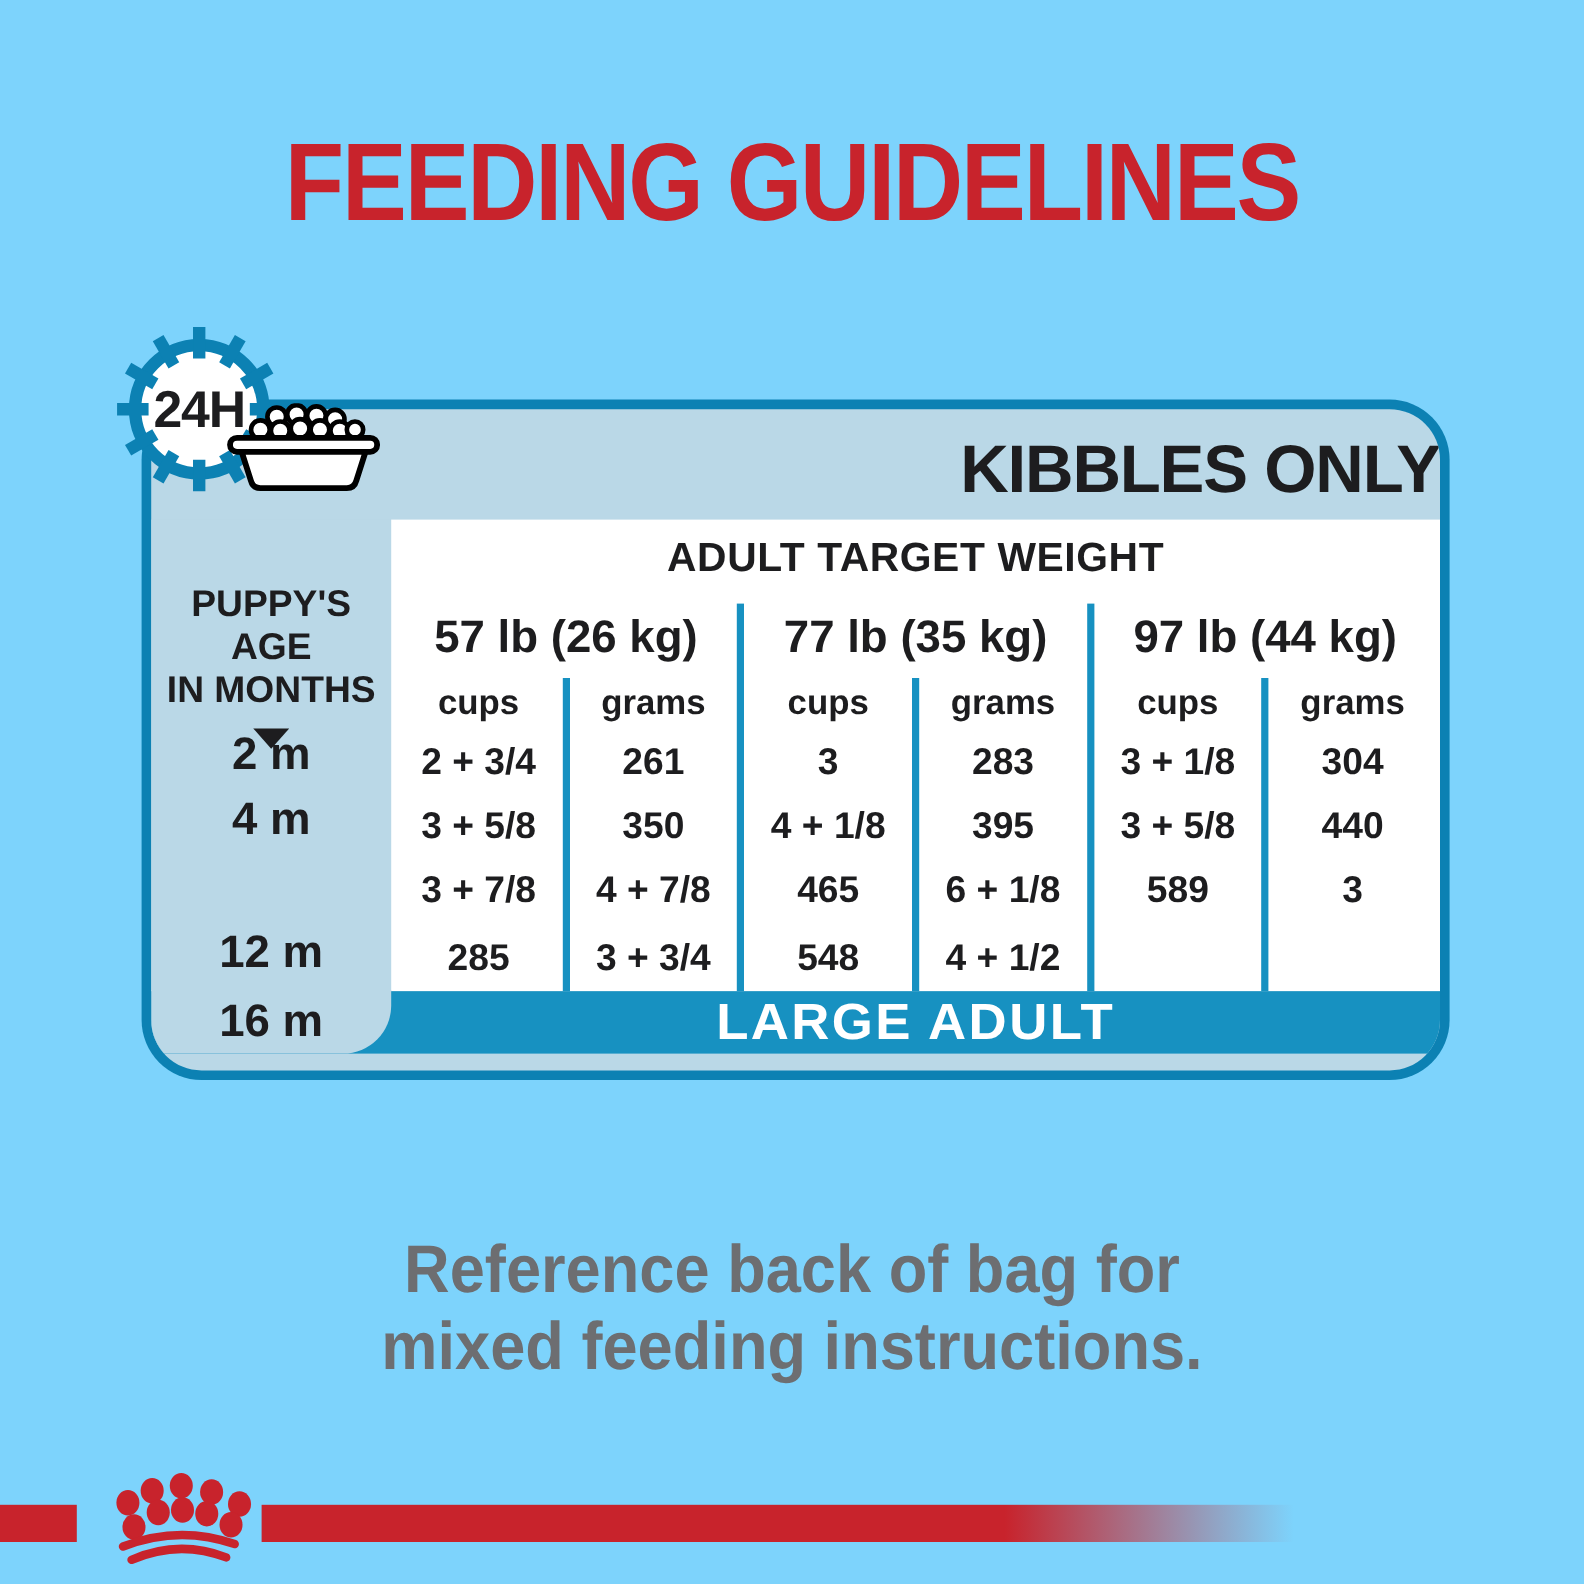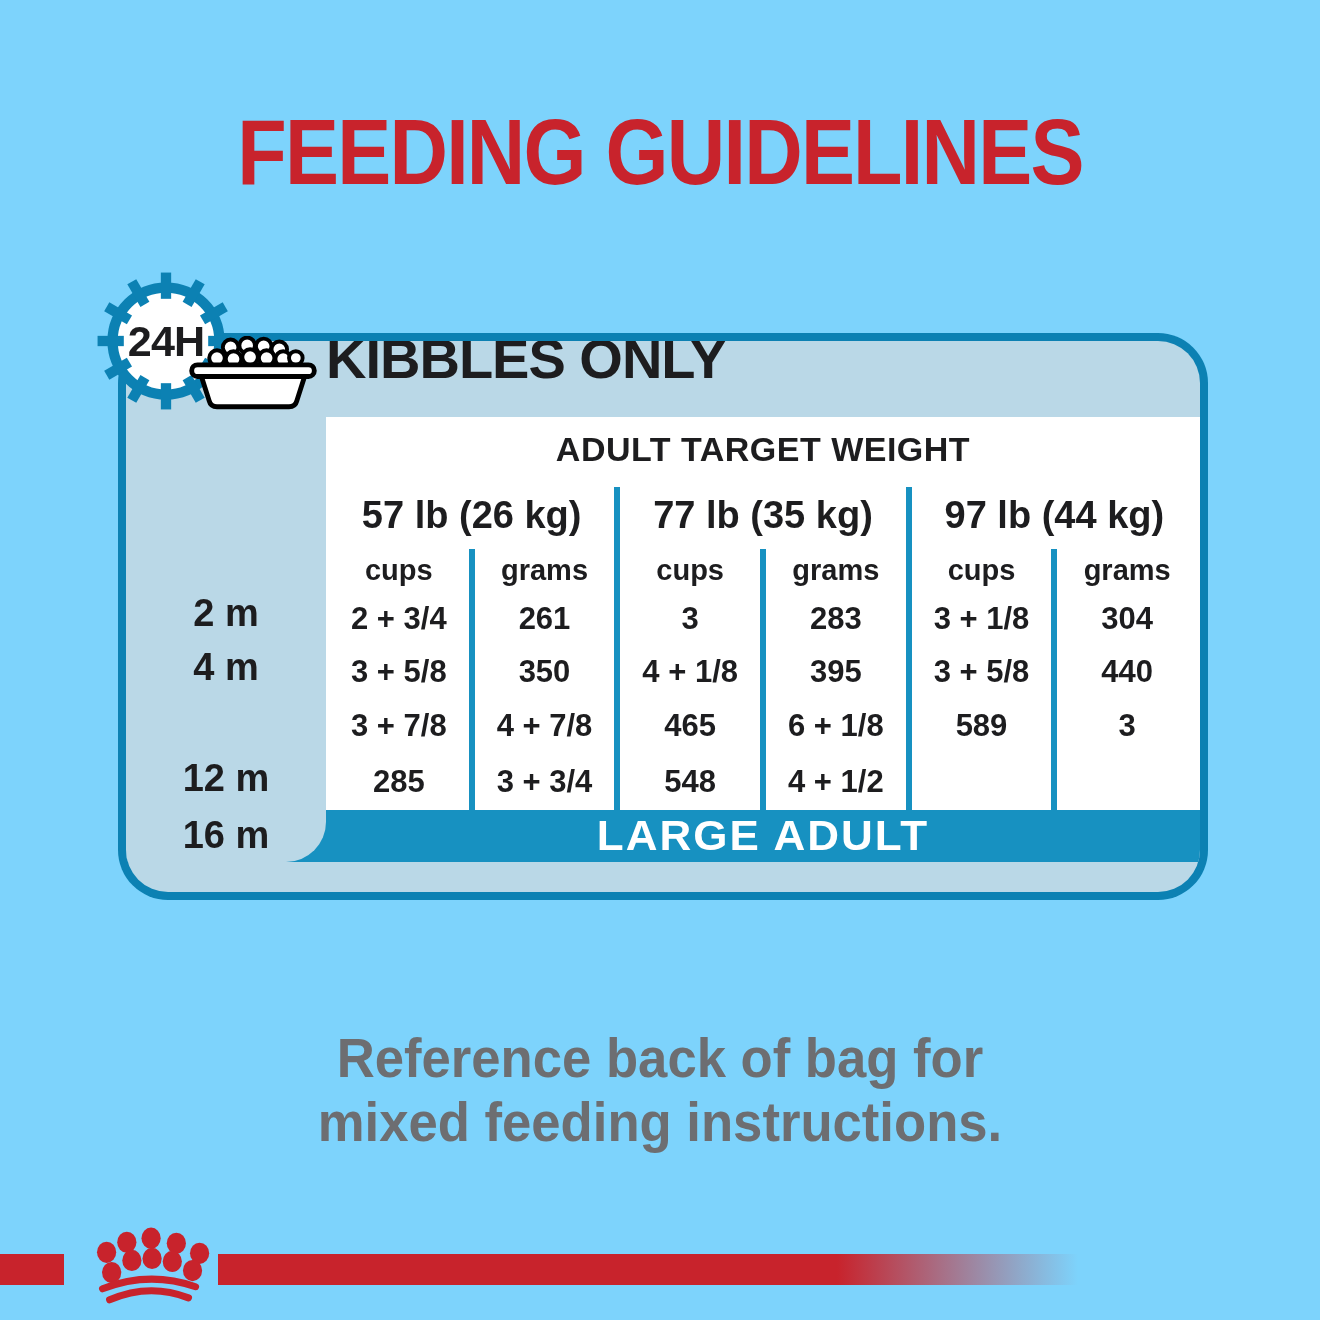--- a/index.html
+++ b/index.html
@@ -9,22 +9,22 @@
   
   .title{position:absolute;top:100px;left:0;width:100%;margin:0;text-align:center;
          font-size:92px;font-weight:bold;letter-spacing:-2px;color:#c8232c;
          transform:scaleX(0.88);transform-origin:center;white-space:nowrap;}
 
   
   .panel{position:absolute;left:118px;top:333px;width:1090px;height:567px;
          background:#0c81b3;border-radius:50px;padding:8px;box-sizing:border-box;}
   .panel-inner{width:100%;height:100%;background:#bad8e7;border-radius:42px;overflow:hidden;
                display:flex;flex-direction:column;}
-  .panel-header{height:76px;display:flex;align-items:flex-end;justify-content:flex-start;
-                padding-bottom:26px;box-sizing:border-box;margin-left:200px;width:874px;}
+  .panel-header{height:92px;display:flex;align-items:flex-end;justify-content:flex-end;
+                padding-bottom:10px;box-sizing:border-box;margin-left:200px;width:874px;}
   .kibbles{font-size:56px;font-weight:bold;letter-spacing:-1px;color:#1d1d1f;white-space:nowrap;}
 
   .panel-main{display:flex;height:393px;}
   .age-col{position:relative;width:200px;background:#bad8e7;flex:0 0 200px;}
   .age-header{position:absolute;top:52px;left:0;width:100%;text-align:center;
               font-size:31px;font-weight:bold;line-height:36px;}
   .tri{width:0;height:0;border-left:15px solid transparent;border-right:15px solid transparent;
        border-top:17px solid #1d1d1f;margin:14px auto 0 auto;}
   .age-label{position:absolute;left:0;width:100%;text-align:center;
              font-size:38px;font-weight:bold;line-height:40px;}
@@ -77,20 +77,25 @@
   <div class="panel">
     <div class="panel-inner">
 
       <div class="panel-header">
         <span class="kibbles">KIBBLES ONLY</span>
       </div>
 
       <div class="panel-main">
 
         <div class="age-col">
+          <div class="age-header">
+            <div>PUPPY'S AGE</div>
+            <div>IN MONTHS</div>
+            <div class="tri"></div>
+          </div>
           <div class="age-label" style="top:176px">2 m</div>
           <div class="age-label" style="top:230px">4 m</div>
           <div class="age-label" style="top:341px">12 m</div>
         </div>
 
         <div class="data-area">
           <div class="grid">
             <div class="atw">ADULT TARGET WEIGHT</div>
 
             <div class="wt">57 lb (26 kg)</div>

